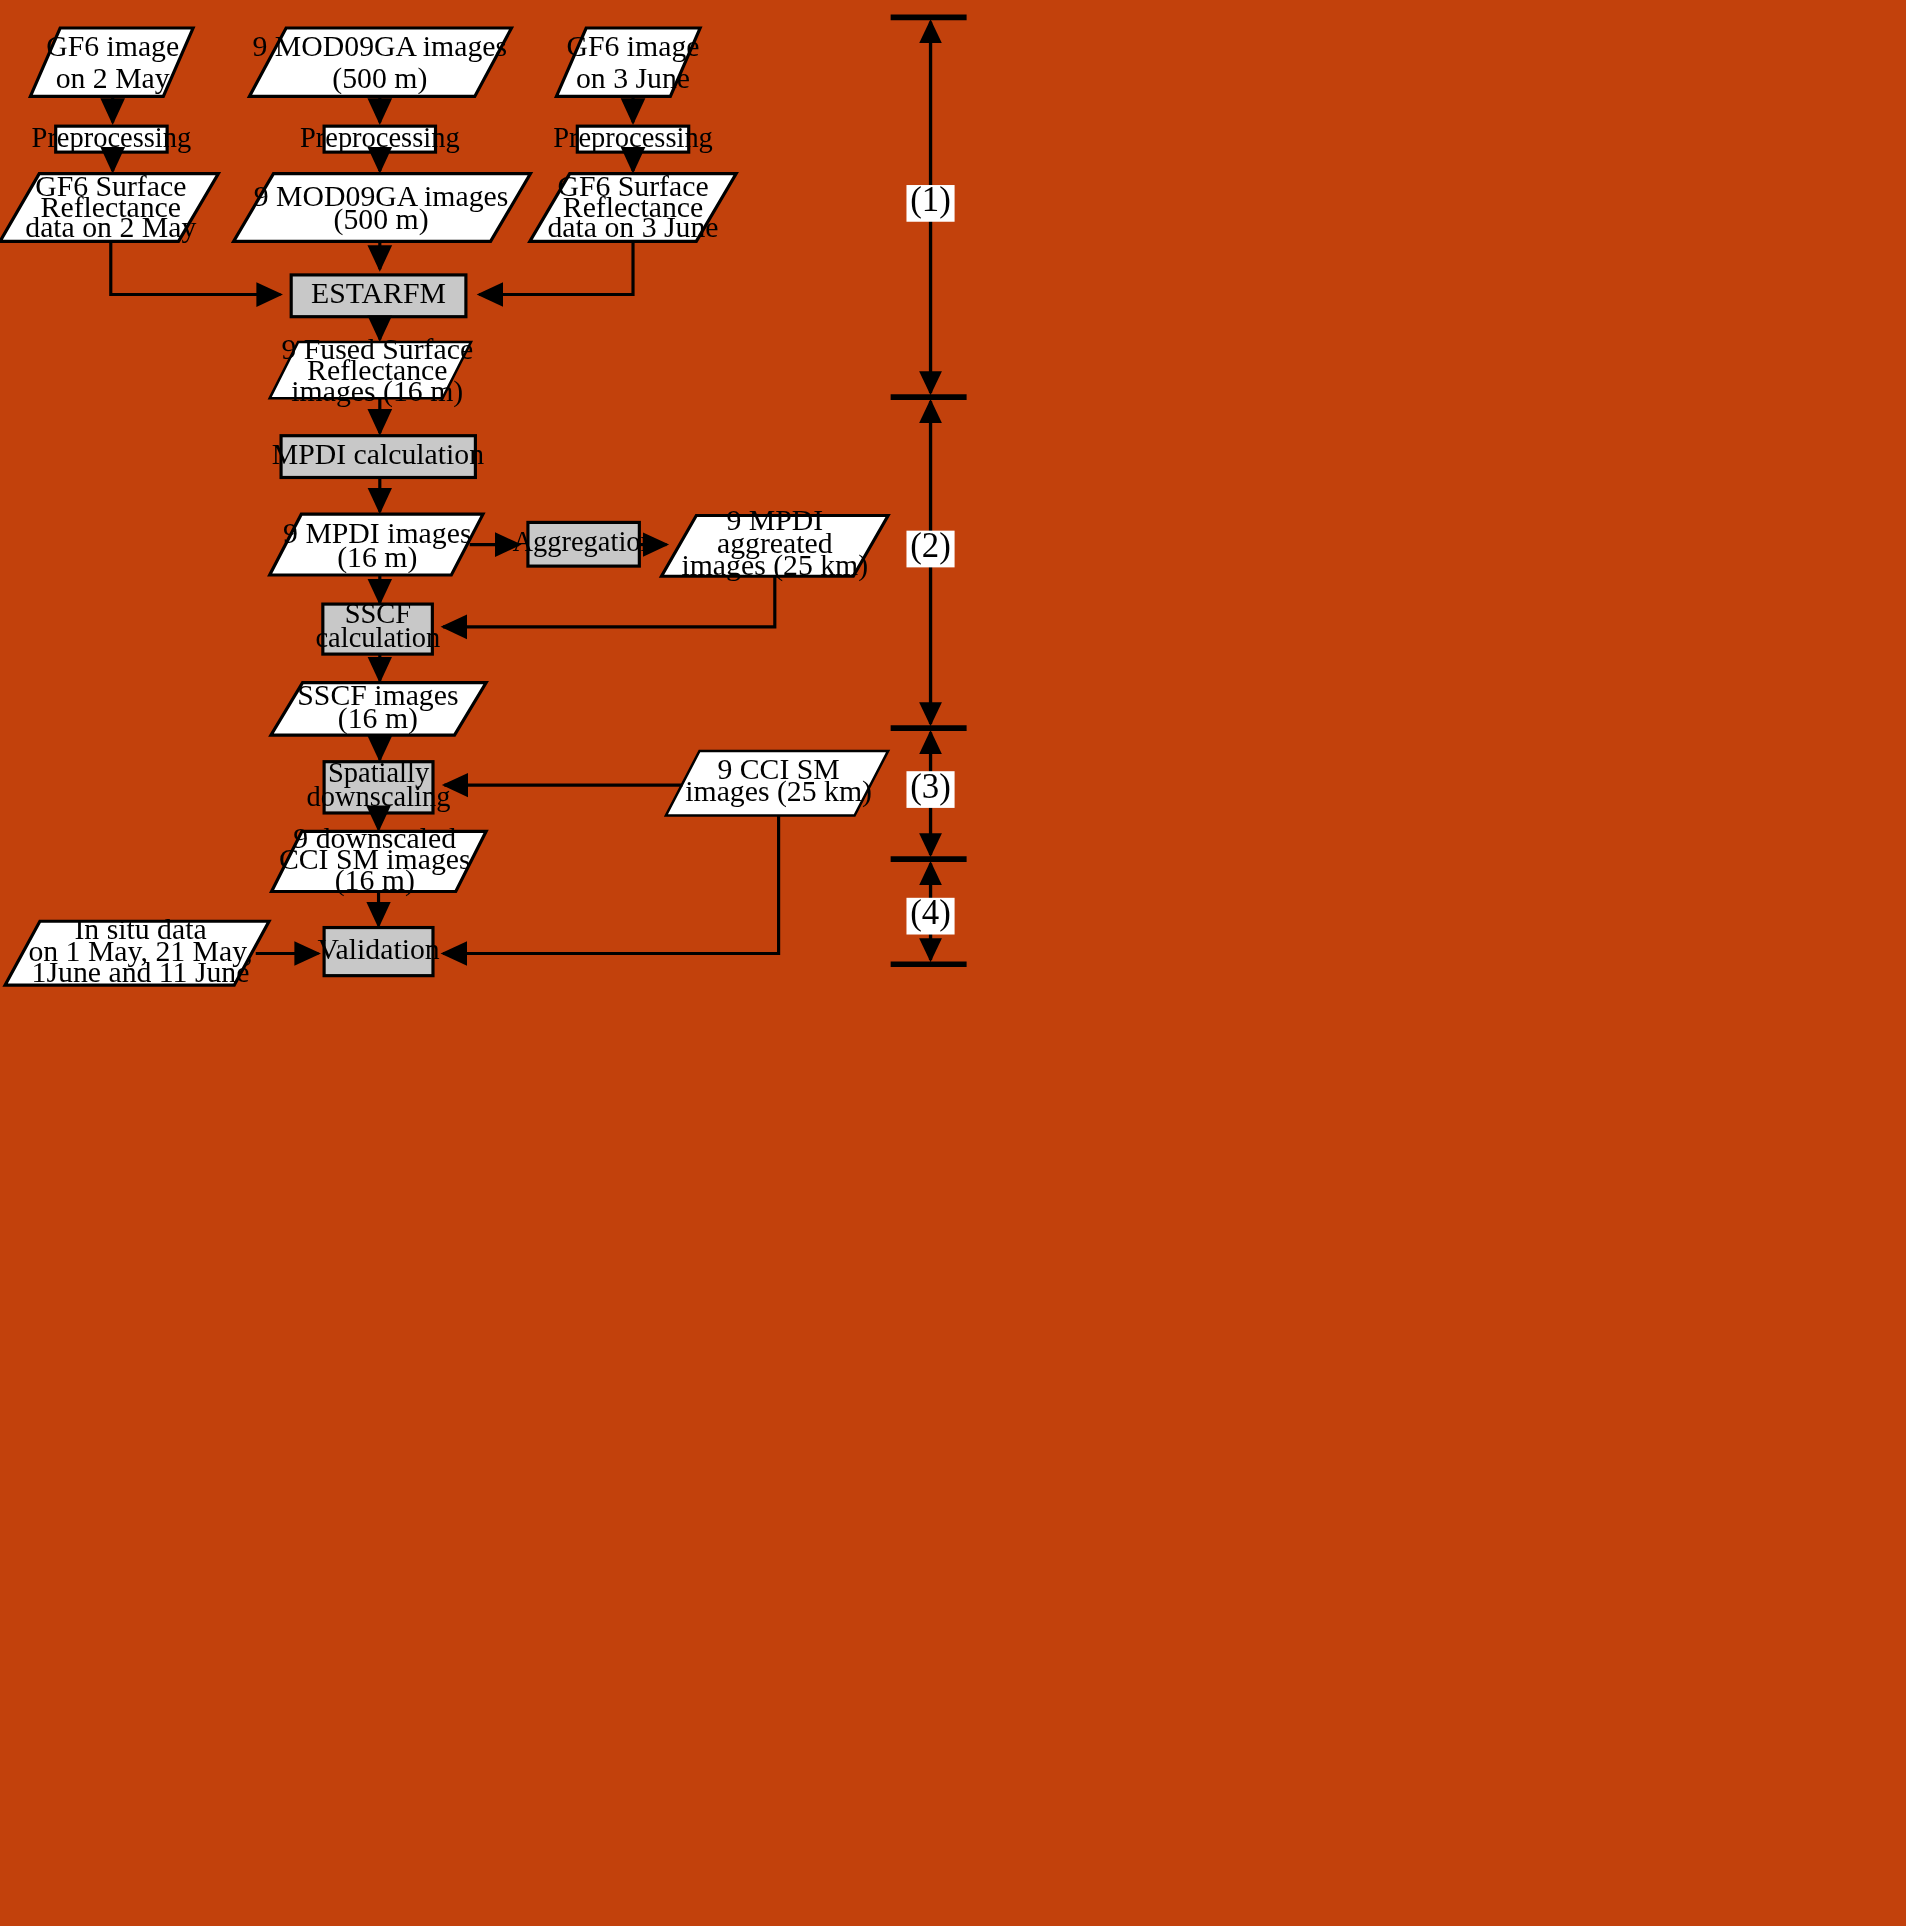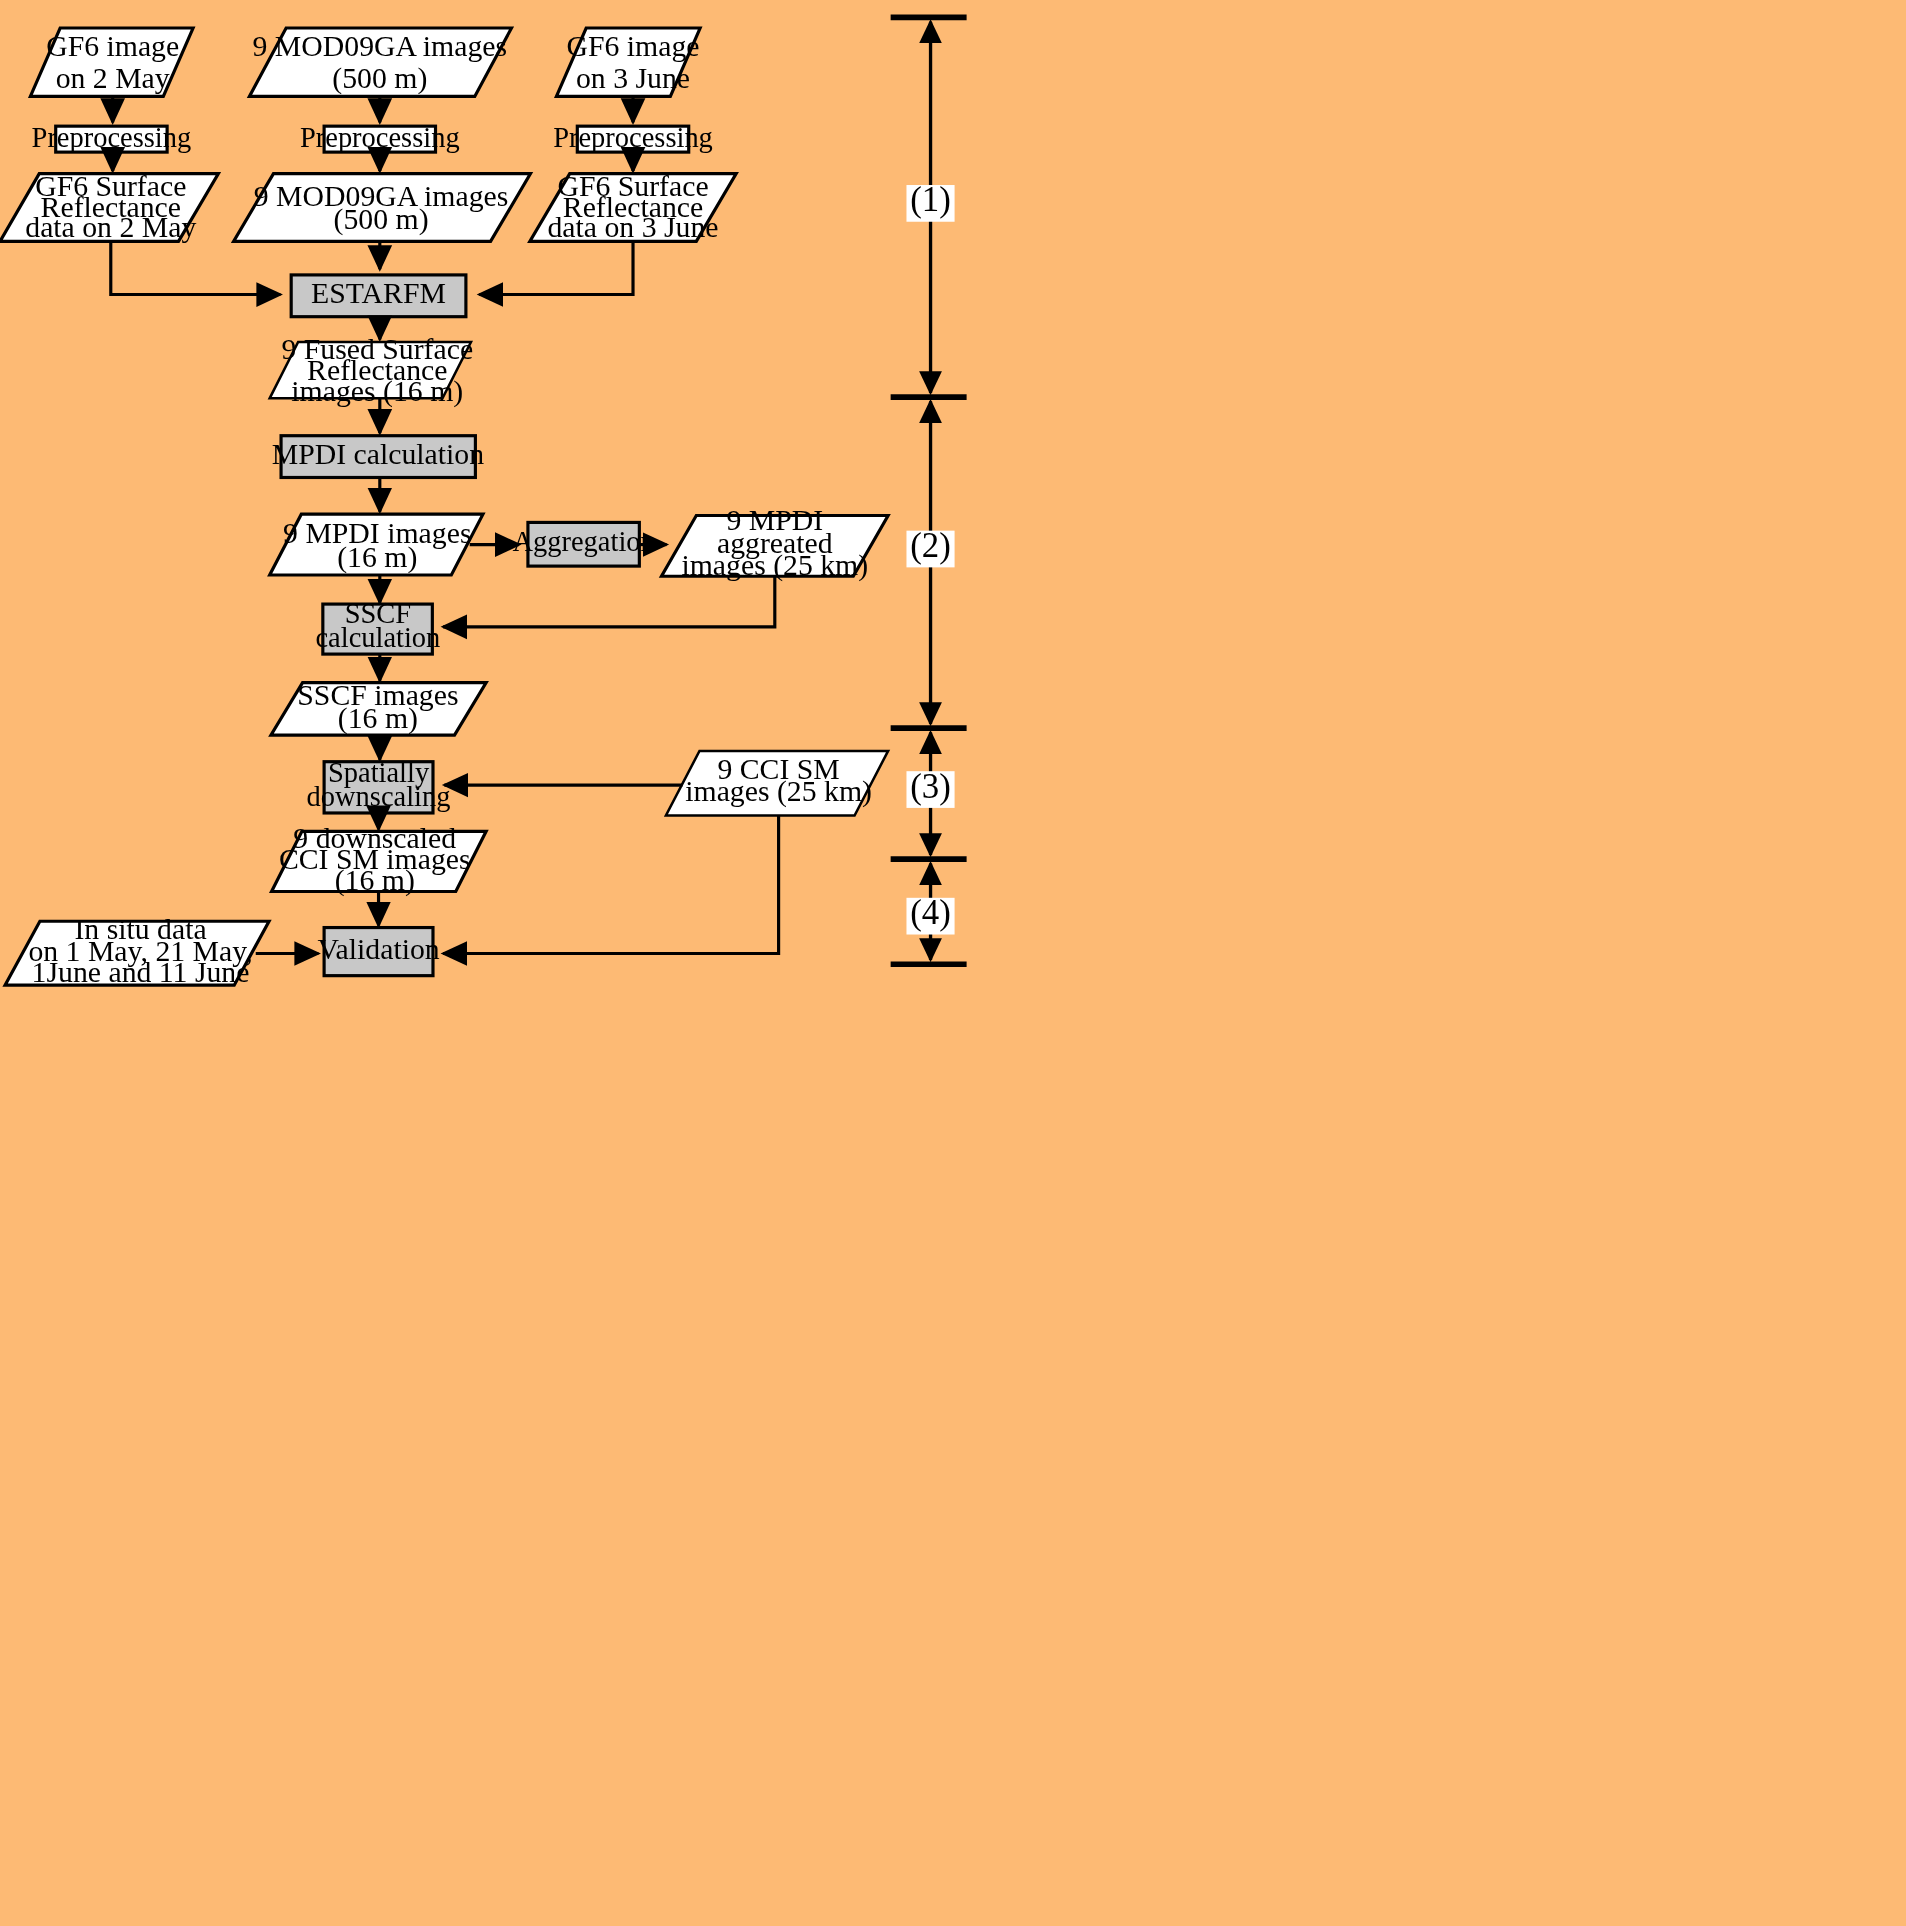--- a/index.html
+++ b/index.html
@@ -7,21 +7,21 @@
     padding: 0;
     background: #ffffff;
   }
   body {
     font-family: "Liberation Serif", "DejaVu Serif", serif;
   }
   #stage {
     position: relative;
     width: 1906px;
     height: 1926px;
-    background: #fdba74;
+    background: #c2410c;
     overflow: hidden;
   }
   svg#flow {
     position: absolute;
     top: 0;
     left: 0;
     width: 1906px;
     height: 1926px;
   }
   .shape-fill-white { fill: #ffffff; }

